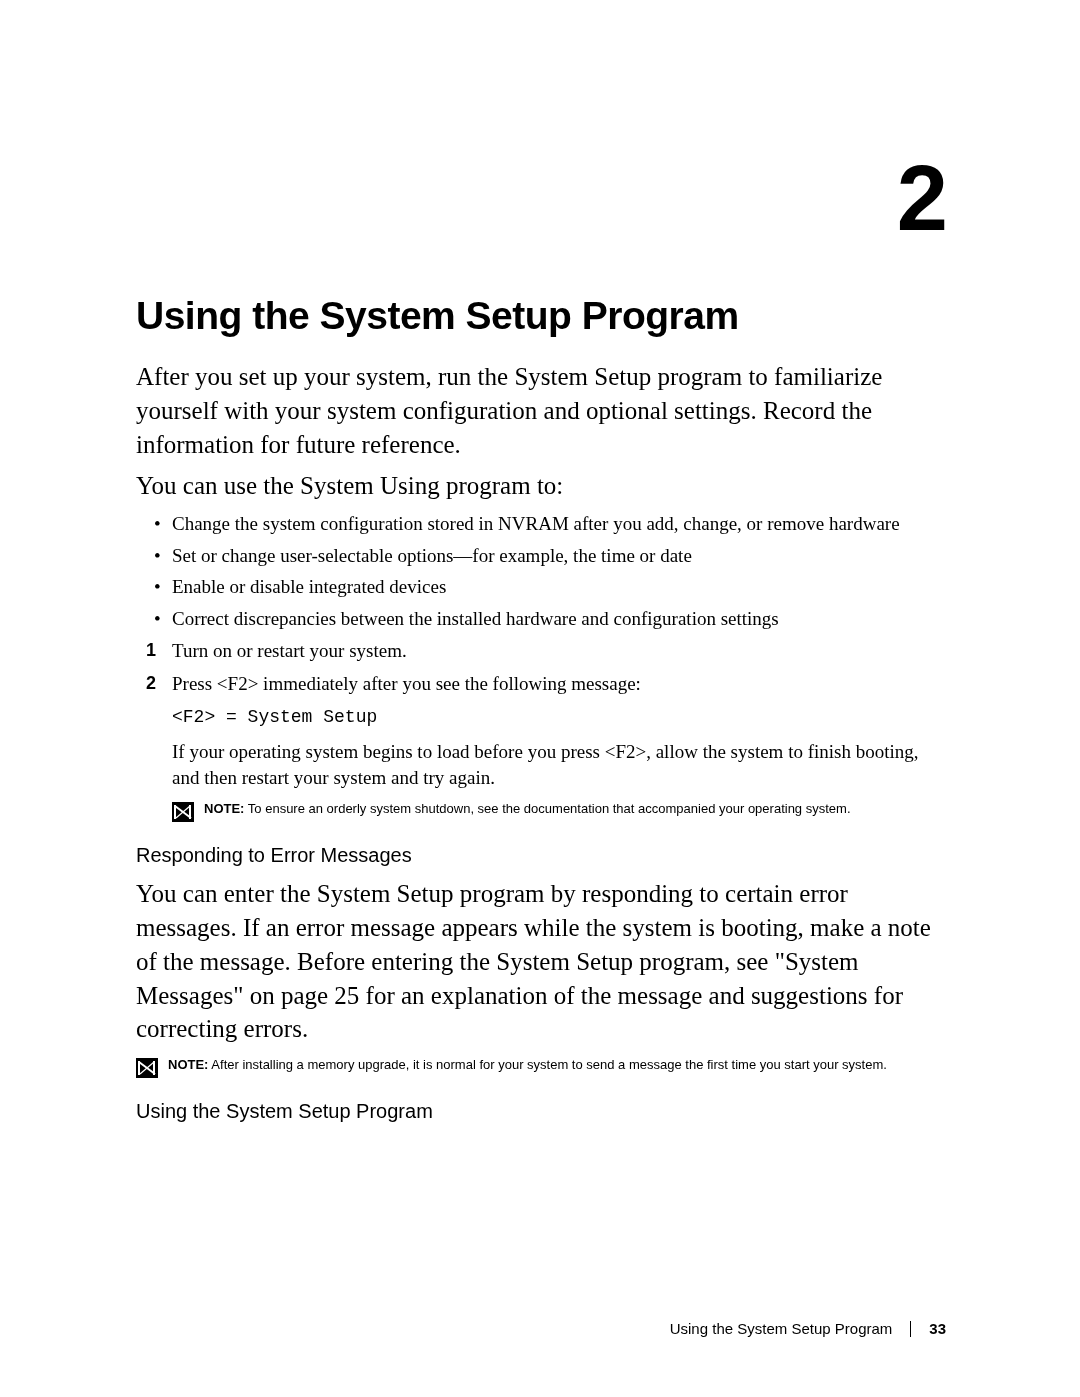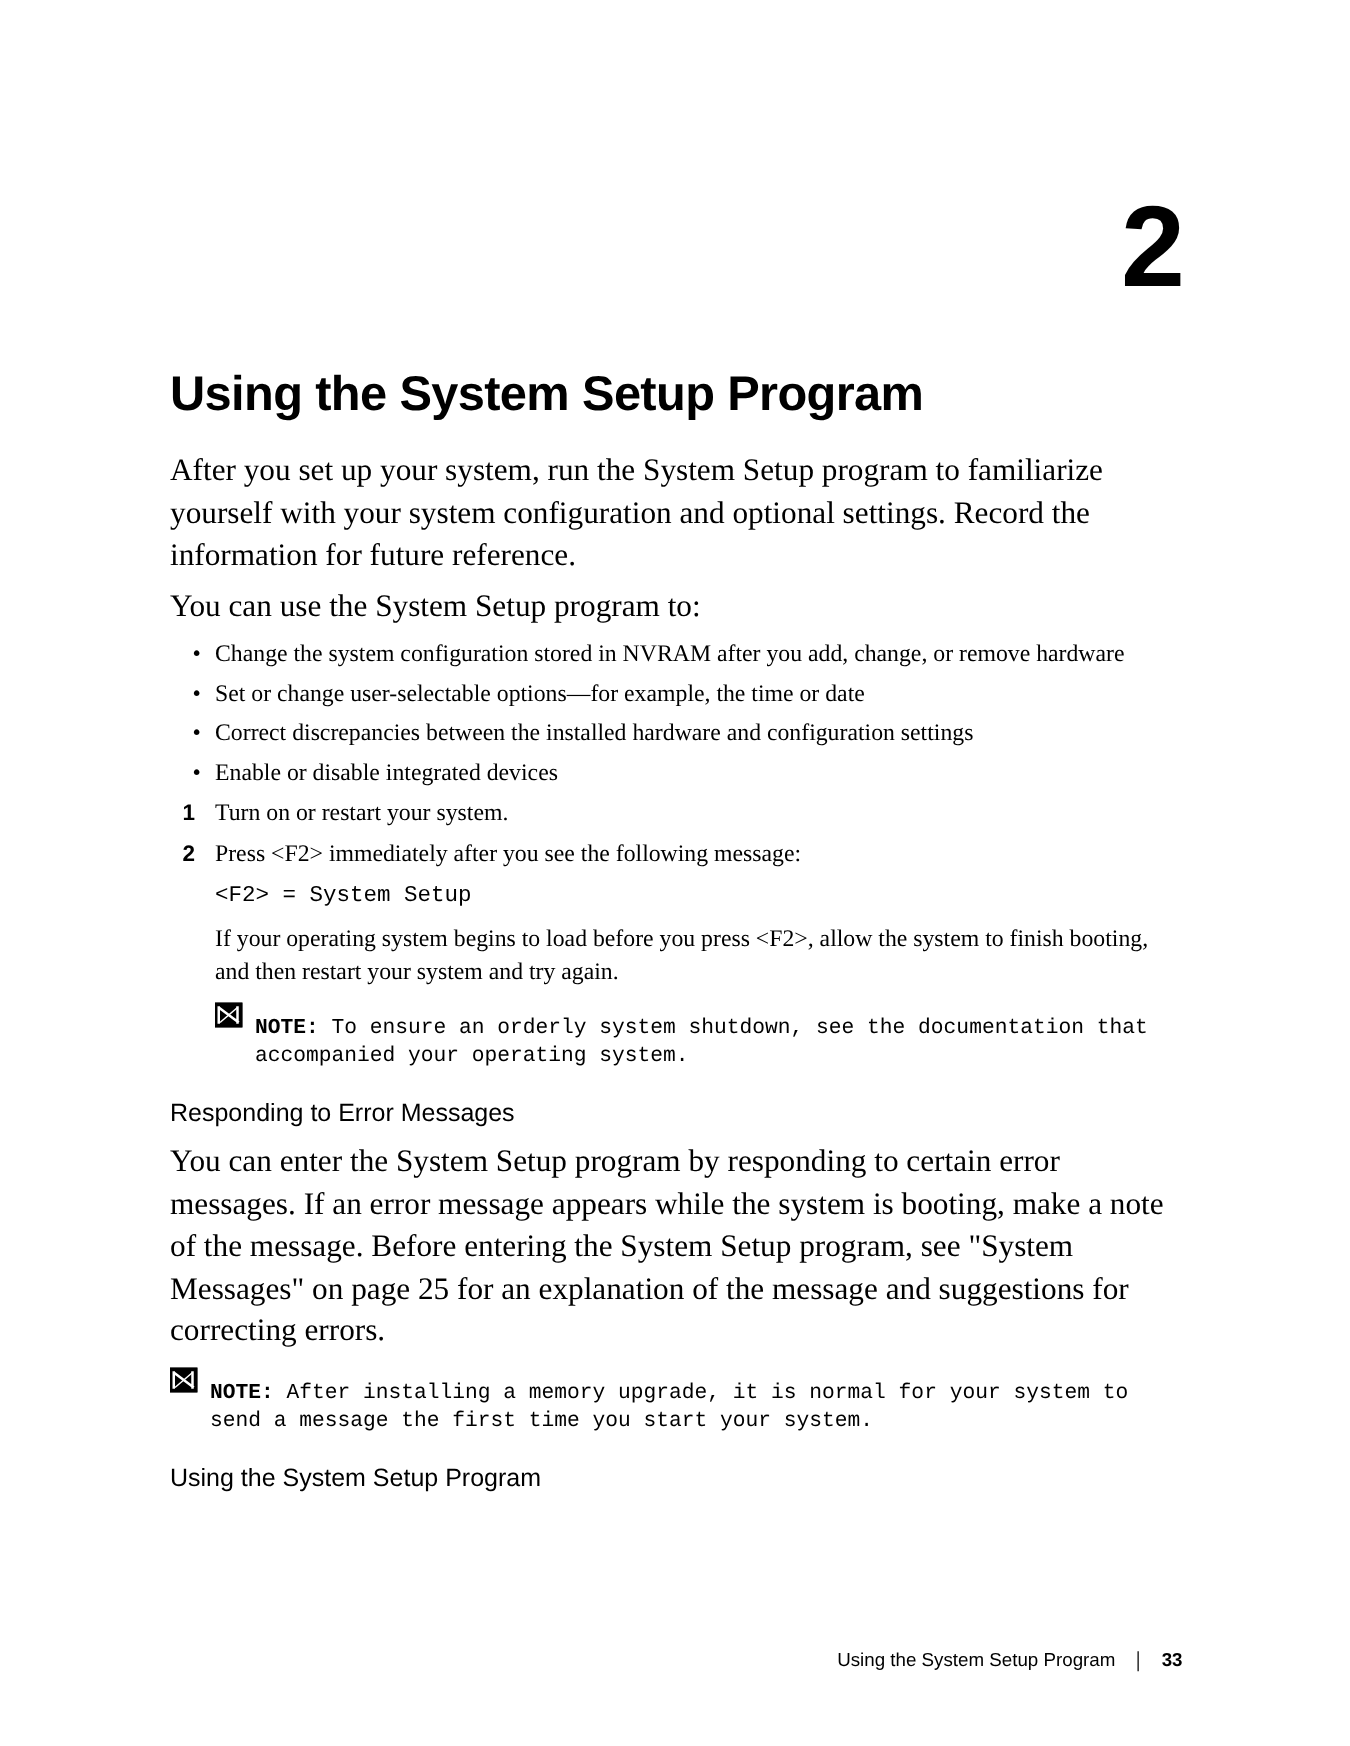--- a/index.html
+++ b/index.html
@@ -116,24 +116,23 @@
   .note-icon {
     width: 22px;
     height: 20px;
     flex: 0 0 22px;
     background: #000;
     position: relative;
     margin-top: 2px;
   }
   .note-icon svg { display: block; }
   .note-text {
-    font-family: Liberation Mono, monospace;
-    font-size: 17px;
-    line-height: 1.35;
-    margin-top: 12px;
+    font-family: Liberation Sans, sans-serif;
+    font-size: 13px;
+    line-height: 1.35;
   }
   .note-text .note-label {
     font-weight: 700;
   }
   .footer {
     position: absolute;
     bottom: 60px;
     right: 134px;
     font-family: Arial, Helvetica, sans-serif;
     font-size: 15px;
@@ -153,27 +152,27 @@
 </head>
 <body>
 
 <div class="page">
 
   <div class="chapter-number">2</div>
 
   <h1 class="h1">Using the System Setup Program</h1>
 
   <p class="body">After you set up your system, run the System Setup program to familiarize yourself with your system configuration and optional settings. Record the information for future reference.</p>
-  <p class="body">You can use the System Setup program to:</p>
+  <p class="body">You can use the System Using program to:</p>
 
   <ul class="bullets">
     <li>Change the system configuration stored in NVRAM after you add, change, or remove hardware</li>
     <li>Set or change user-selectable options—for example, the time or date</li>
+    <li>Enable or disable integrated devices</li>
     <li>Correct discrepancies between the installed hardware and configuration settings</li>
-    <li>Enable or disable integrated devices</li>
   </ul>
 
 
   <ol class="steps">
     <li>
       <span>Turn on or restart your system.</span>
     </li>
     <li>
       <span>Press &lt;F2&gt; immediately after you see the following message:</span>
       <span class="mono">&lt;F2&gt; = System Setup</span>

